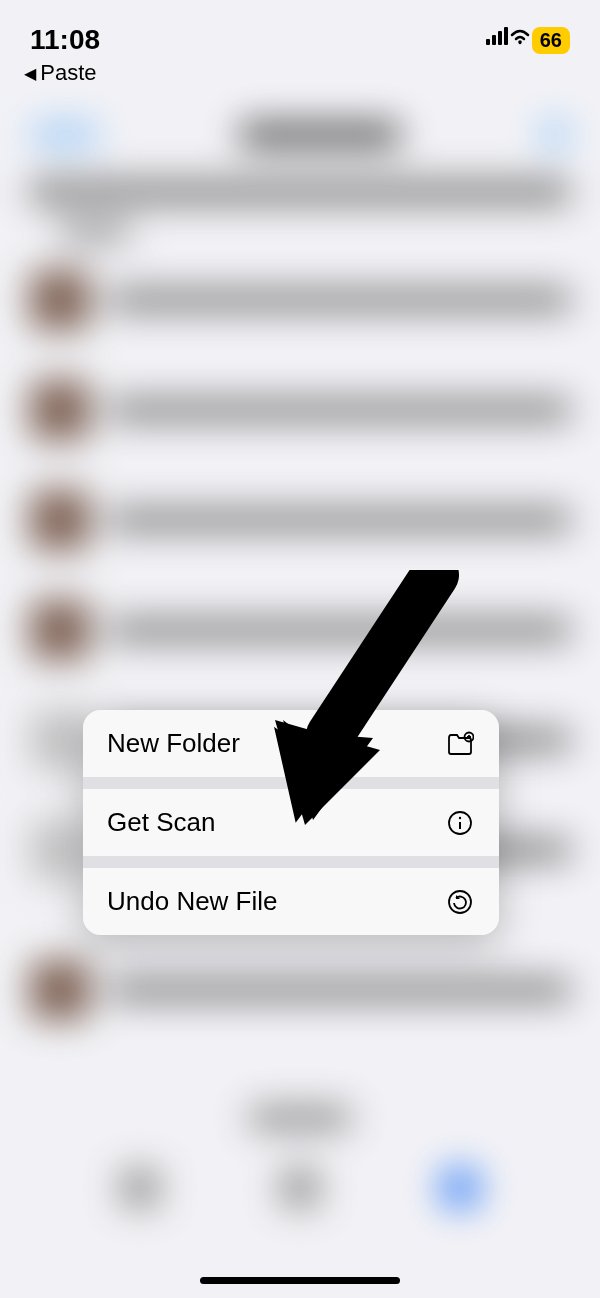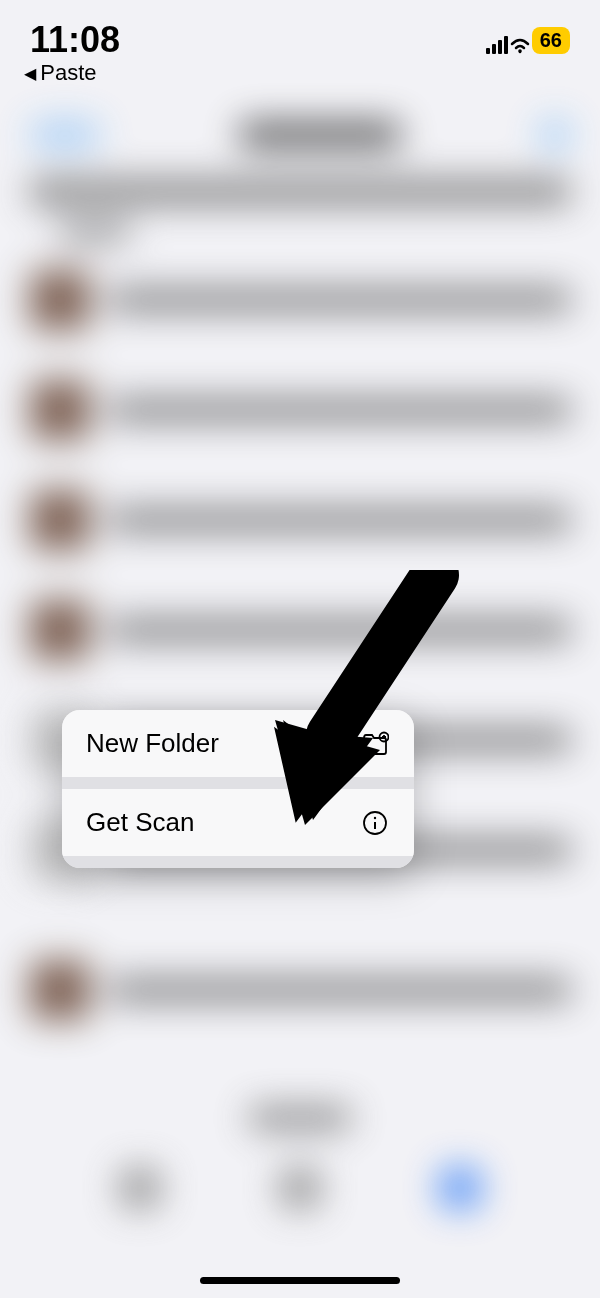--- a/index.html
+++ b/index.html
@@ -1,20 +1,20 @@
 <!DOCTYPE html>
 <html><head>
   <meta charset="utf-8">
   <style>
     * { margin: 0; padding: 0; box-sizing: border-box; font-family: -apple-system, BlinkMacSystemFont, 'Segoe UI', sans-serif; }
     body { width: 600px; height: 1298px; background: #f2f2f6; position: relative; overflow: hidden; }
     
     .status-bar { position: absolute; top: 0; left: 0; right: 0; height: 70px; display: flex; justify-content: space-between; align-items: center; padding: 10px 30px 0 30px; z-index: 100; }
-    .status-time { font-size: 36px; font-weight: 600; color: #000; }
-    .status-right { display: flex; align-items: flex-end; }
+    .status-time { font-size: 28px; font-weight: 600; color: #000; }
+    .status-right { display: flex; align-items: flex-start; }
     .signal-bars { display: flex; align-items: flex-end; gap: 2px; }
     .bar { width: 4px; background: #000; border-radius: 1px; }
     .bar:nth-child(1){height:6px;} .bar:nth-child(2){height:10px;} .bar:nth-child(3){height:14px;} .bar:nth-child(4){height:18px;}
     .wifi-icon { width: 24px; height: 18px; }
     .battery { background: #ffcc00; border-radius: 8px; padding: 2px 8px; font-size: 20px; font-weight: 600; color: #000; }
     
     .back-nav { position: absolute; top: 60px; left: 24px; display: flex; align-items: center; gap: 4px; font-size: 22px; color: #000; z-index: 100; }
     .back-arrow { font-size: 16px; }
     
     .blurred-bg { position: absolute; top: 90px; left: 0; right: 0; bottom: 0; filter: blur(18px); opacity: 0.85; }
@@ -26,21 +26,21 @@
     .blurred-row { display:flex; align-items:center; gap:20px; margin: 30px 30px 50px; }
     .blurred-thumb { width:60px; height:60px; background:#6b4a3a; border-radius:6px;}
     .blurred-thumb.gray { background:#bbb;}
     .blurred-text { flex:1; height:20px; background:#555; border-radius:4px;}
     .blurred-small { width:70px; height:16px; background:#666; border-radius:3px; margin: 20px 60px;}
     .blurred-bottom { position:absolute; bottom:90px; left:0; right:0; display:flex; justify-content:space-around; padding:0 60px;}
     .blurred-tab { width:40px; height:40px; background:#888; border-radius:8px;}
     .blurred-tab.active { background:#3b82f6;}
     .blurred-footer-text { position:absolute; bottom:170px; left:50%; transform:translateX(-50%); width:100px; height:20px; background:#666; border-radius:3px;}
     
-    .context-menu { position: absolute; left: 62px; top: 710px; width: 352px; background: #eeeef0; border-radius: 18px; box-shadow: 0 10px 40px rgba(0,0,0,0.25); overflow: hidden; z-index: 50; }
+    .context-menu { position: absolute; left: 83px; top: 710px; width: 416px; background: #eeeef0; border-radius: 18px; box-shadow: 0 10px 40px rgba(0,0,0,0.25); overflow: hidden; z-index: 50; }
     .menu-group { background: #f8f8f9; }
     .menu-item { display: flex; justify-content: space-between; align-items: center; padding: 18px 24px; font-size: 26px; color: #000; border-bottom: 1px solid rgba(0,0,0,0.1); cursor: pointer; }
     .menu-item:last-child { border-bottom: none; }
     .group-gap { height: 12px; background: #e0e0e4; }
     .menu-icon { width: 30px; height: 30px; display:flex; align-items:center; justify-content:center; }
     .menu-icon svg { width: 28px; height: 28px; stroke: #000; stroke-width: 1.8; fill: none; }
     
     .arrow-pointer { position: absolute; left: 265px; top: 570px; z-index: 60; pointer-events: none; }
     .arrow-pointer svg { width: 200px; height: 260px; }
     
@@ -137,20 +137,32 @@
       <span class="menu-icon">
         <svg viewBox="0 0 28 28">
             <circle cx="14" cy="14" r="11"></circle>
             <circle cx="14" cy="9" r="1.2" fill="#000" stroke="none"></circle>
             <path d="M14 13 L14 20" stroke-width="2"></path>
           </svg>
       </span>
     </div>
   </div>
   <div class="group-gap"></div>
+  <div class="menu-group">
+    <div class="menu-item">
+      <span>Undo New File</span>
+      <span class="menu-icon">
+        <svg viewBox="0 0 28 28">
+            <circle cx="14" cy="14" r="11"></circle>
+            <path d="M10 10 A6 6 0 1 1 8 15"></path>
+            <path d="M10 7 L10 11 L14 11" fill="#000" stroke="none"></path>
+          </svg>
+      </span>
+    </div>
+  </div>
 </div>
 
 <div class="arrow-pointer">
   <svg viewBox="0 0 200 260">
     <path d="M170 10 L55 175 L90 175 L35 255 L10 160 L42 182 L150 0 Z" fill="#000" transform="rotate(2 100 130)"></path>
     <path d="M175 5 L70 165 L108 168 L48 250 L18 150 L50 175 L160 -8 Z" fill="#000"></path>
     <g transform="translate(5,5)">
       <line x1="165" y1="0" x2="60" y2="160" stroke="#000" stroke-width="48" stroke-linecap="round"></line>
       <polygon points="35,250 5,145 110,175" fill="#000"></polygon>
     </g>

